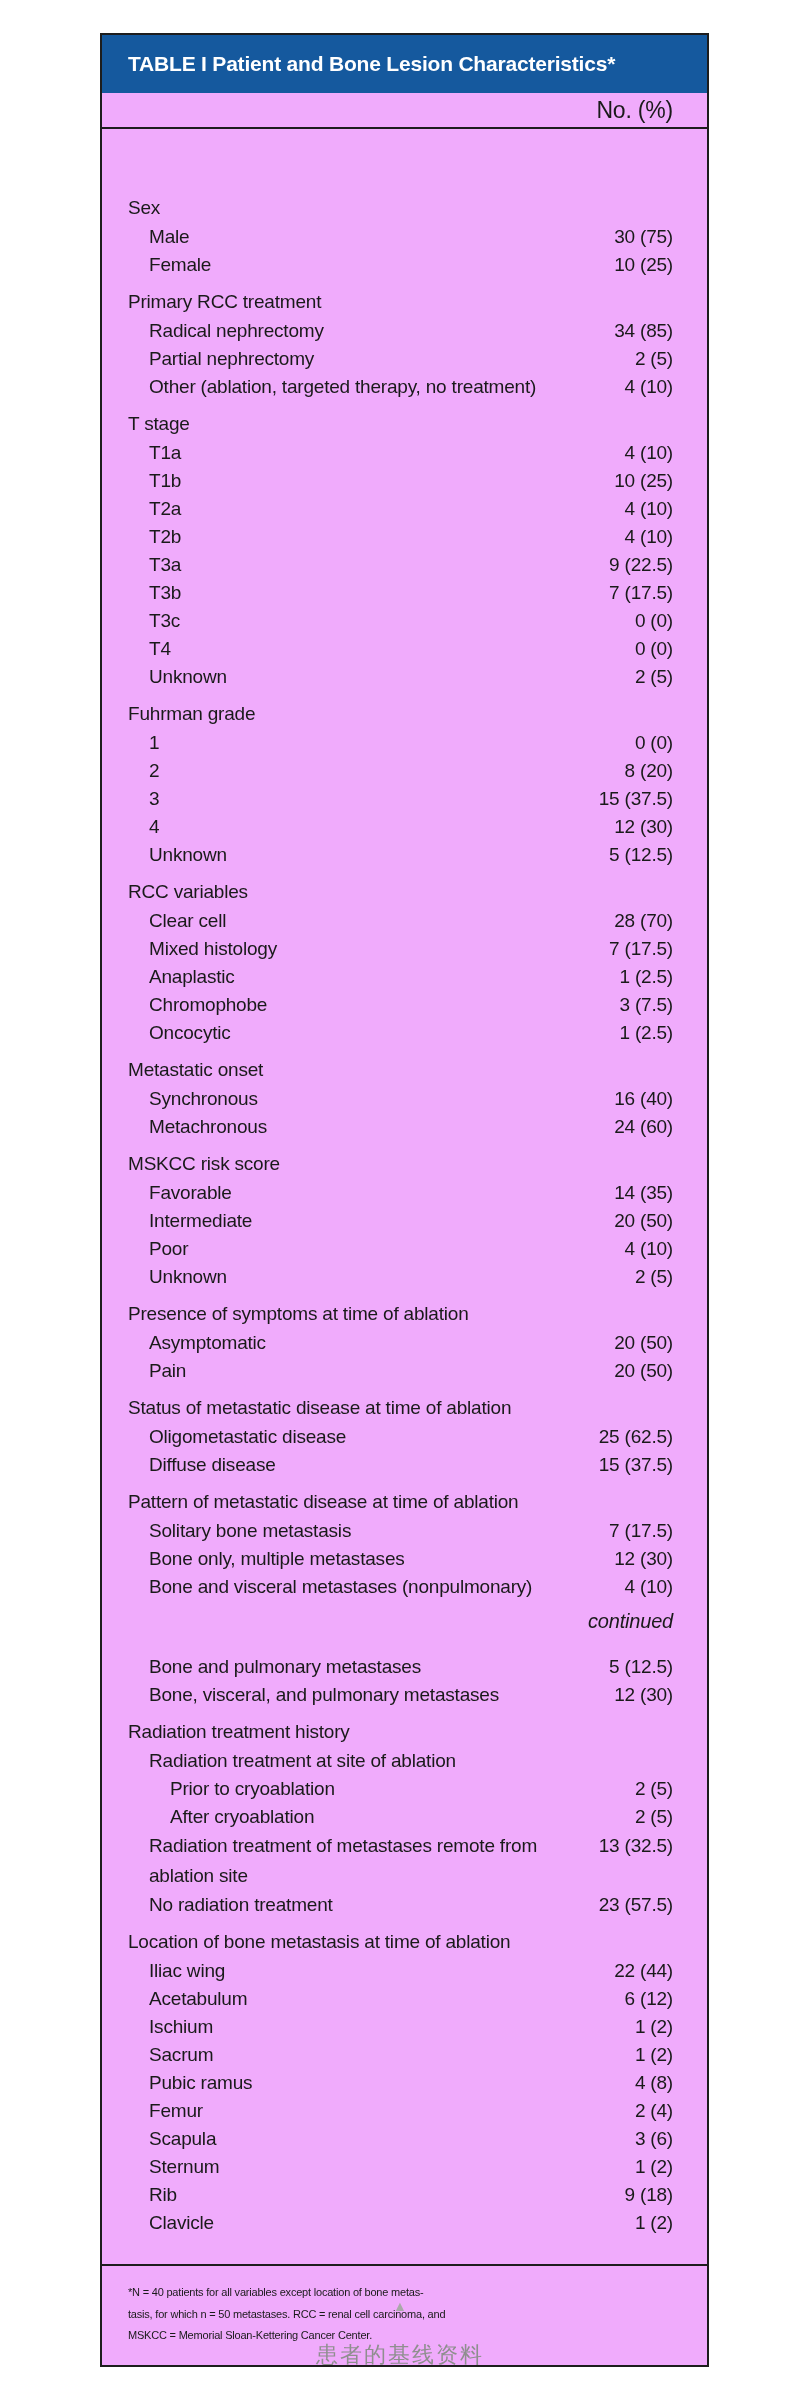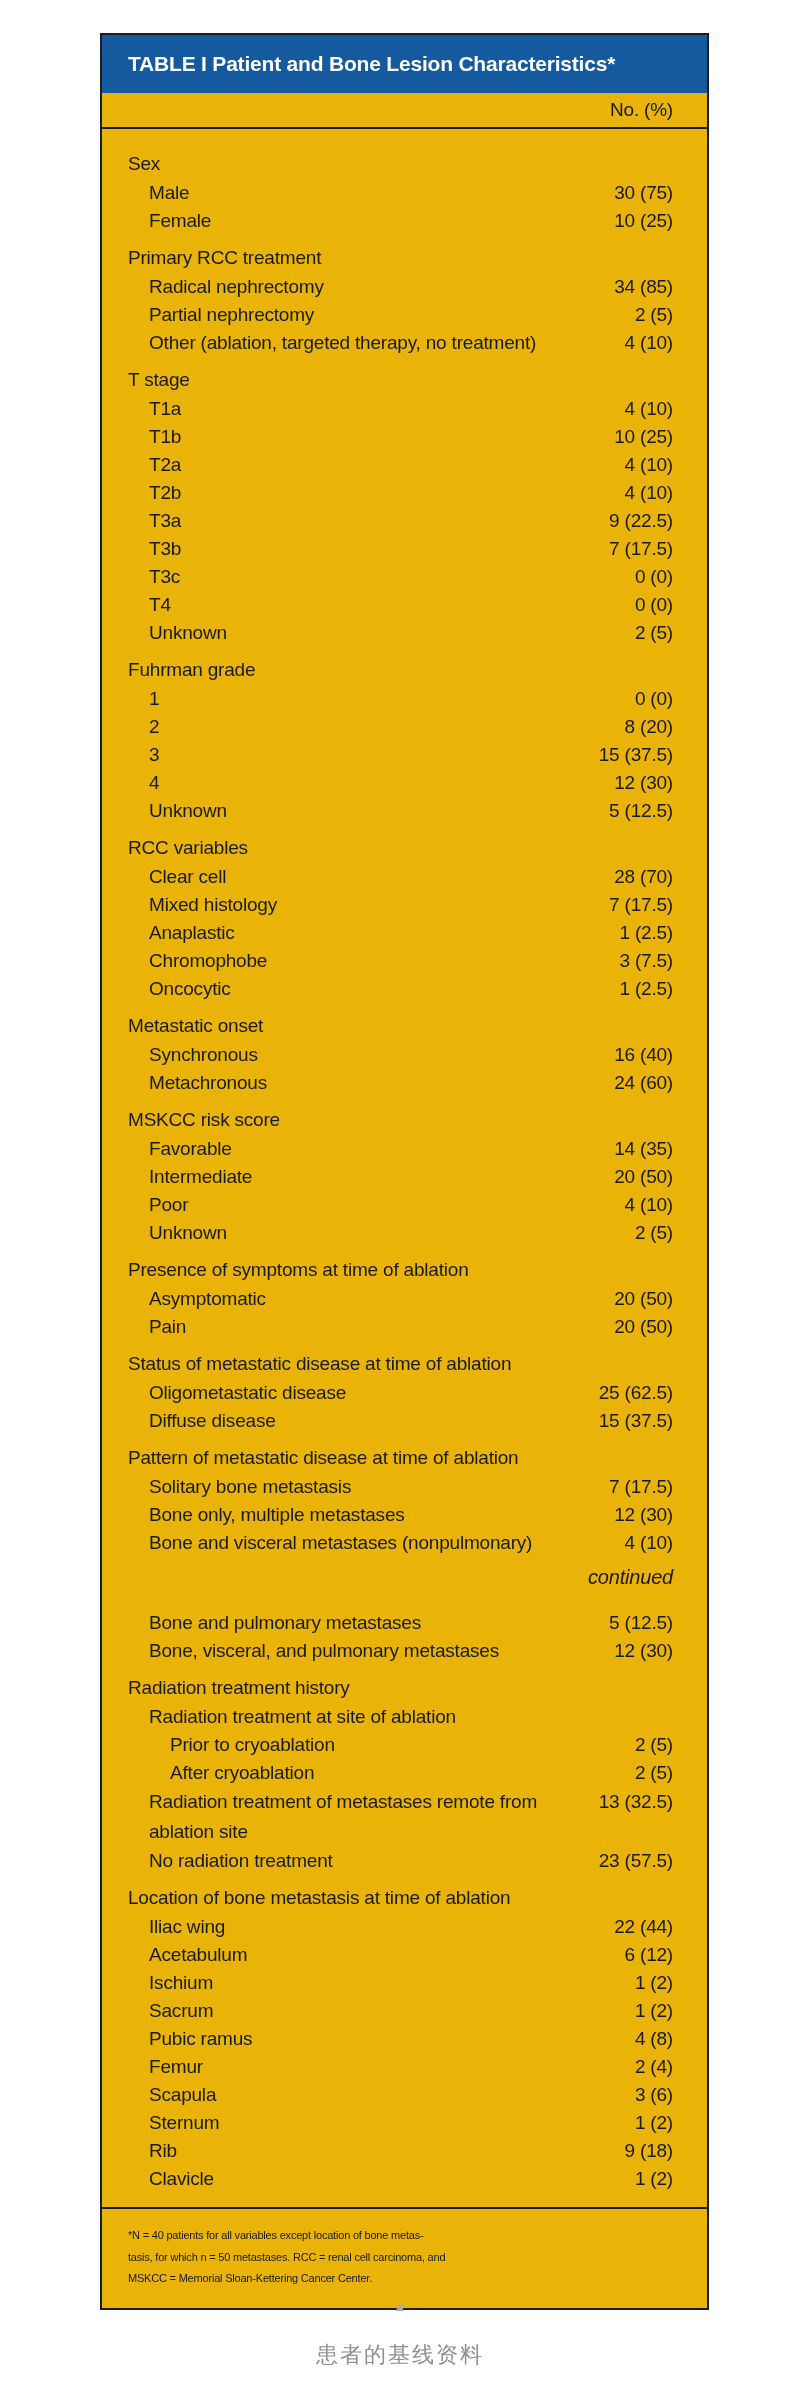--- a/index.html
+++ b/index.html
@@ -3,36 +3,36 @@
 <meta charset="utf-8">
 <style>
   html,body{margin:0;padding:0;}
   body{
     width:800px;height:2396px;position:relative;background:#ffffff;
     font-family:"Liberation Sans","DejaVu Sans",sans-serif;color:#1a1a1a;
     -webkit-font-smoothing:antialiased;
   }
   .table-card{
     position:absolute;left:100px;top:33px;width:609px;
-    border:2px solid #1d1d1d;background:#eab308;box-sizing:border-box;
+    border:2px solid #1d1d1d;background:#f0abfc;box-sizing:border-box;
   }
   .table-header{
     background:#15599e;height:58px;display:flex;align-items:center;
     padding-left:26px;
   }
   .table-title{
     color:#ffffff;font-weight:bold;font-size:21px;letter-spacing:-0.2px;
     white-space:nowrap;
   }
   .colhead{
     height:34px;display:flex;align-items:center;justify-content:flex-end;
-    padding-right:34px;border-bottom:2px solid #1d1d1d;font-size:19px;
+    padding-right:34px;border-bottom:2px solid #1d1d1d;font-size:23px;
     letter-spacing:-0.2px;
   }
-  .tbody{padding:12px 0 14px 0;}
+  .tbody{padding:12px 0 27px 0;margin-top:44px;}
   .row{
     display:flex;align-items:center;height:28px;padding-right:34px;
     font-size:19px;letter-spacing:-0.2px;
   }
   .row .label{white-space:nowrap;}
   .row .value{margin-left:auto;white-space:nowrap;padding-left:10px;}
   .row.group{padding-left:26px;margin-top:8px;height:30px;}
   .row.item{padding-left:47px;}
   .row.subitem{padding-left:68px;}
   .row.multiline{height:auto;align-items:flex-start;justify-content:flex-end;}

